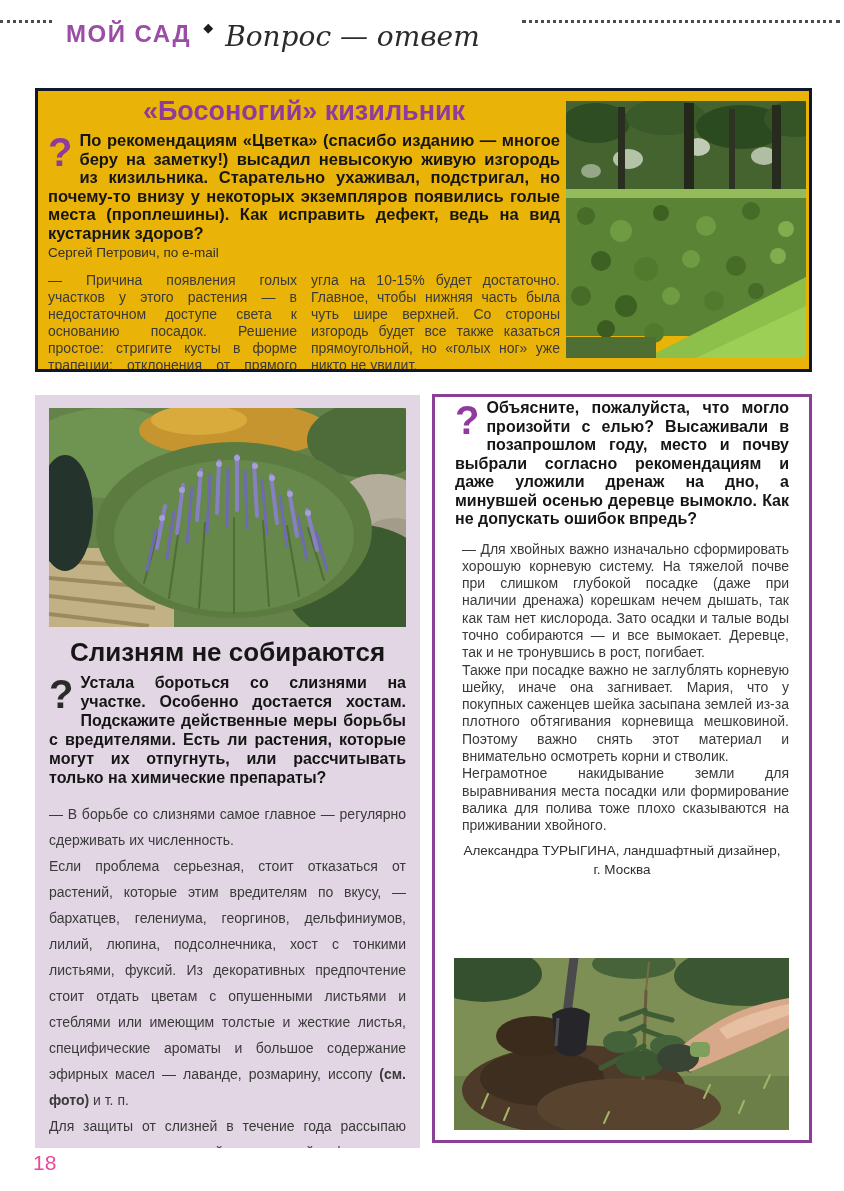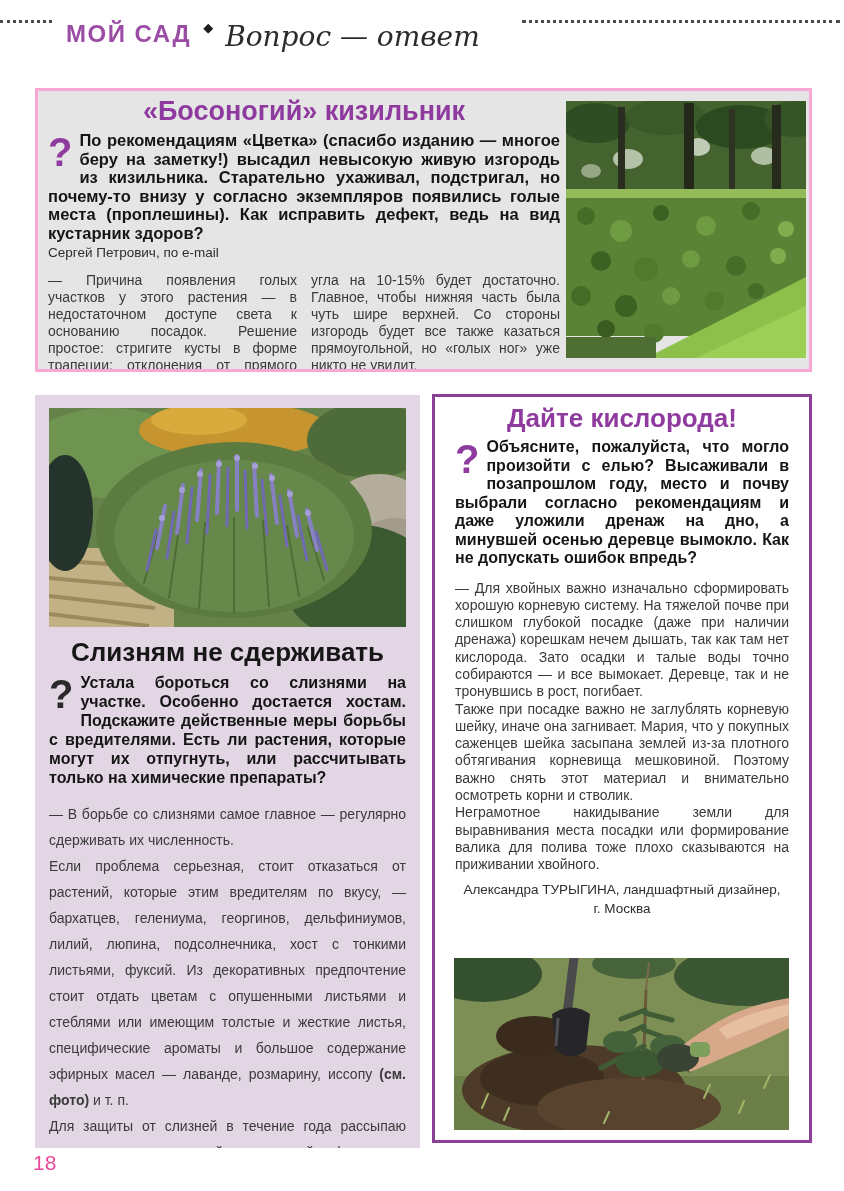--- a/index.html
+++ b/index.html
@@ -31,21 +31,21 @@
   .qmark.q-purple { color:#8e3a9e; }
   .qmark.q-dark { color:#2a2a2a; }
   .asker { text-align:left; font-size:13.5px; color:#2e2e2e; font-weight:normal; }
   .answer { color:#3a3a3a; text-align:justify; }
   .answer p { margin:0; }
   .expert { text-align:center; font-size:13.5px; color:#2e2e2e; }
   .photo { display:block; }
 
   
   .box-top { position:absolute; left:35px; top:88px; width:777px; height:284px;
-    border:3px solid #f9a8d4; background:#e5e5e5; overflow:hidden; }
+    border:3px solid #0f172a; background:#eab308; overflow:hidden; }
   .box-top .text-col { position:absolute; left:10px; top:2px; width:512px; }
   .box-top .art-title { font-size:27px; margin:3px 0 4px; }
   .box-top .question { font-size:16.5px; line-height:18.5px; }
   .box-top .asker { margin:3px 0 2px; }
   .box-top .answer { margin-top:12px; font-size:14px; line-height:17px;
     column-count:2; column-gap:14px; }
   .box-top .photo { position:absolute; left:528px; top:10px; width:240px; height:257px; }
 
   
   .panel-left { position:absolute; left:35px; top:395px; width:385px; height:753px;
@@ -57,21 +57,21 @@
   .panel-left .asker { margin:4px 0 2px; }
   .panel-left .answer { margin-top:14px; font-size:14px; line-height:26px; }
 
   
   .box-right { position:absolute; left:432px; top:394px; width:380px; height:749px;
     border:3px solid #8a4095; background:#fff; overflow:hidden; }
   .box-right .content { position:absolute; left:20px; top:2px; width:334px; }
   .box-right .art-title { font-size:26px; margin:4px 0 4px; }
   .box-right .question { font-size:16px; line-height:18.5px; }
   .box-right .asker { margin:3px 0 2px; }
-  .box-right .answer { margin-top:12px; font-size:14px; line-height:17.3px; }
+  .box-right .answer { margin-top:12px; font-size:14px; line-height:17.3px;margin-left:7px; }
   .box-right .expert { margin-top:6px; line-height:19px; }
   .box-right .photo { position:absolute; left:19px; top:561px; width:335px; height:172px; }
 
   
   .page-number { position:absolute; left:33px; top:1151px; font-size:21px; color:#ec4899; }
 </style>
 </head>
 <body>
 
 <div class="page">
@@ -81,21 +81,21 @@
     <span class="mag-name">МОЙ САД</span>
     <span class="diamond">◆</span>
     <span class="section-name">Вопрос — ответ</span>
     <span class="dots dots-right"></span>
   </header>
 
   <section class="box-top">
     <div class="text-col">
       <h1 class="art-title purple">«Босоногий» кизильник</h1>
       <p class="question">
-        <span class="qmark q-purple">?</span><span>По рекомендациям «Цветка» (спасибо изданию — многое беру на заметку!) высадил невысокую живую изгородь из кизильника. Старательно ухаживал, подстригал, но почему-то внизу у согласно экземпляров появились голые места (проплешины). Как исправить дефект, ведь на вид кустарник здоров?</span>
+        <span class="qmark q-purple">?</span><span>По рекомендациям «Цветка» (спасибо изданию — многое беру на заметку!) высадил невысокую живую изгородь из кизильника. Старательно ухаживал, подстригал, но почему-то внизу у некоторых экземпляров появились голые места (проплешины). Как исправить дефект, ведь на вид кустарник здоров?</span>
       </p>
       <p class="asker">Сергей Петрович, по e-mail</p>
       <div class="answer">
         <p>— Причина появления голых участков у этого растения — в недостаточном доступе света к основанию посадок. Решение простое: стригите кусты в форме трапеции: отклонения от прямого угла на 10-15% будет достаточно. Главное, чтобы нижняя часть была чуть шире верхней. Со стороны изгородь будет все также казаться прямоугольной, но «голых ног» уже никто не увидит.</p>
       </div>
 
     </div>
 
     <svg class="photo" viewBox="0 0 240 257" preserveAspectRatio="none">
       <rect width="240" height="120" fill="#44632f"></rect>
@@ -191,36 +191,35 @@
         <circle cx="188" cy="50" r="3"></circle>
           <circle cx="206" cy="58" r="3"></circle>
           <circle cx="223" cy="70" r="3"></circle>
         <circle cx="241" cy="86" r="3"></circle>
           <circle cx="113" cy="110" r="3"></circle>
           <circle cx="259" cy="105" r="3"></circle>
       </g>
     </svg>
 
     <div class="content">
-      <h2 class="art-title dark-title">Слизням не сдерживать</h2>
+      <h2 class="art-title dark-title">Слизням не собираются</h2>
       <p class="question">
         <span class="qmark q-dark">?</span><span>Устала бороться со слизнями на участке. Особенно достается хостам. Подскажите действенные меры борьбы с вредителями. Есть ли растения, которые могут их отпугнуть, или рассчитывать только на химические препараты?</span>
       </p>
       <div class="answer">
         <p>— В борьбе со слизнями самое главное — регулярно сдерживать их численность.</p>
         <p><span>Если проблема серьезная, стоит отказаться от растений, которые этим вредителям по вкусу, — бархатцев, гелениума, георгинов, дельфиниумов, лилий, люпина, подсолнечника, хост с тонкими листьями, фуксий. Из декоративных предпочтение стоит отдать цветам с опушенными листьями и стеблями или имеющим толстые и жесткие листья, специфические ароматы и большое содержание эфирных масел — лаванде, розмарину, иссопу </span><b>(см. фото)</b><span> и т. п.</span></p>
         <p>Для защиты от слизней в течение года рассыпаю между растениями спитой натуральный кофе, а если обнаруживаю большое скопление моллюсков — не брезгую посыпать цветники «Слизнеедом» или аналогичным препаратом. И сразу убираю выполотые сорняки с участка: это благоприятная среда для размножения вредителей.</p>
       </div>
 
     </div>
   </section>
 
   <section class="box-right">
     <div class="content">
-      <h2 class="art-title purple">Дайте кислорода!</h2>
       <p class="question">
         <span class="qmark q-purple">?</span><span>Объясните, пожалуйста, что могло произойти с елью? Высаживали в позапрошлом году, место и почву выбрали согласно рекомендациям и даже уложили дренаж на дно, а минувшей осенью деревце вымокло. Как не допускать ошибок впредь?</span>
       </p>
       <div class="answer">
         <p>— Для хвойных важно изначально сформировать хорошую корневую систему. На тяжелой почве при слишком глубокой посадке (даже при наличии дренажа) корешкам нечем дышать, так как там нет кислорода. Зато осадки и талые воды точно собираются — и все вымокает. Деревце, так и не тронувшись в рост, погибает.</p>
         <p>Также при посадке важно не заглублять корневую шейку, иначе она загнивает. Мария, что у покупных саженцев шейка засыпана землей из-за плотного обтягивания корневища мешковиной. Поэтому важно снять этот материал и внимательно осмотреть корни и стволик.</p>
         <p>Неграмотное накидывание земли для выравнивания места посадки или формирование валика для полива тоже плохо сказываются на приживании хвойного.</p>
       </div>
       <p class="expert">
         <span>Александра ТУРЫГИНА, ландшафтный дизайнер,</span><br>

